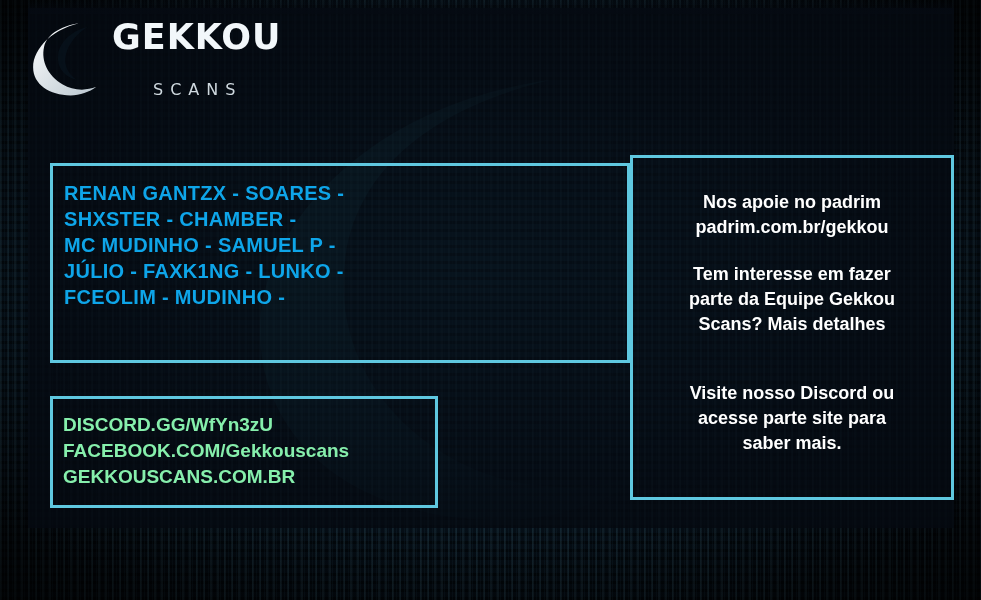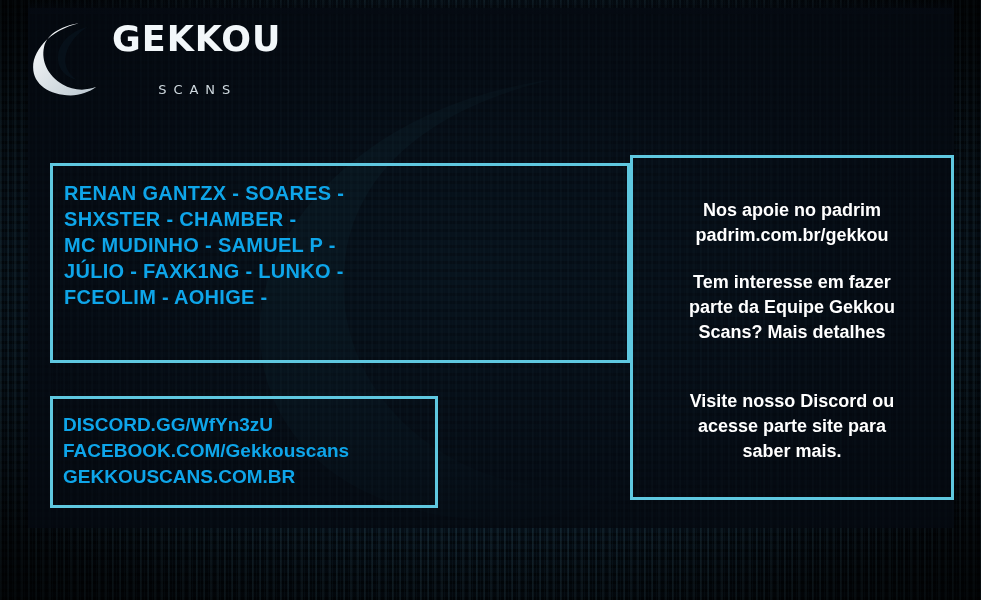--- a/index.html
+++ b/index.html
@@ -97,21 +97,21 @@
   .logo-title {
     font-family: "DejaVu Sans", sans-serif;
     font-weight: bold;
     font-size: 35px;
     letter-spacing: 1px;
     color: #f2f7fa;
     line-height: 1;
   }
   .logo-sub {
     font-family: "DejaVu Sans", sans-serif;
-    font-size: 13px;
+    font-size: 16px;
     letter-spacing: 7px;
     color: #cfd9df;
     text-align: center;
     margin-top: 5px;
     margin-left: 2px;
   }
 
   
   .section-title {
     position: absolute;
@@ -150,40 +150,39 @@
     width: 388px;
     height: 112px;
   }
   .links-text {
     position: absolute;
     left: 63px;
     top: 412px;
     width: 380px;
     font-size: 19px;
     font-weight: bold;
-    color: #0ea5e9;
+    color: #86efac;
     line-height: 26px;
   }
   .box-info {
     left: 630px;
     top: 155px;
     width: 324px;
     height: 345px;
   }
   .info-text {
     position: absolute;
     left: 640px;
     top: 190px;
     width: 304px;
     text-align: center;
     font-size: 18px;
     font-weight: bold;
     color: #ffffff;
     line-height: 25px;
-    margin-top: 8px;
   }
   .info-block { margin-bottom: 22px; }
   .info-block:last-child { margin-bottom: 0; }
   .info-gap { height: 22px; }
   .line { display: block; }
 </style>
 </head>
 <body>
 
 <div id="stage">
@@ -224,21 +223,21 @@
       <div class="logo-sub">SCANS</div>
     </div>
   </div>
 
   <div class="box box-supporters"></div>
   <div class="supporters-text">
     <span class="line">RENAN GANTZX - SOARES -</span>
     <span class="line">SHXSTER - CHAMBER -</span>
     <span class="line">MC MUDINHO - SAMUEL P -</span>
     <span class="line">JÚLIO - FAXK1NG - LUNKO -</span>
-    <span class="line">FCEOLIM - AOHIGE -</span>
+    <span class="line">FCEOLIM - MUDINHO -</span>
   </div>
 
   <div class="box box-links"></div>
   <div class="links-text">
     <span class="line">DISCORD.GG/WfYn3zU</span>
     <span class="line">FACEBOOK.COM/Gekkouscans</span>
     <span class="line">GEKKOUSCANS.COM.BR</span>
   </div>
 
   <div class="box box-info"></div>

